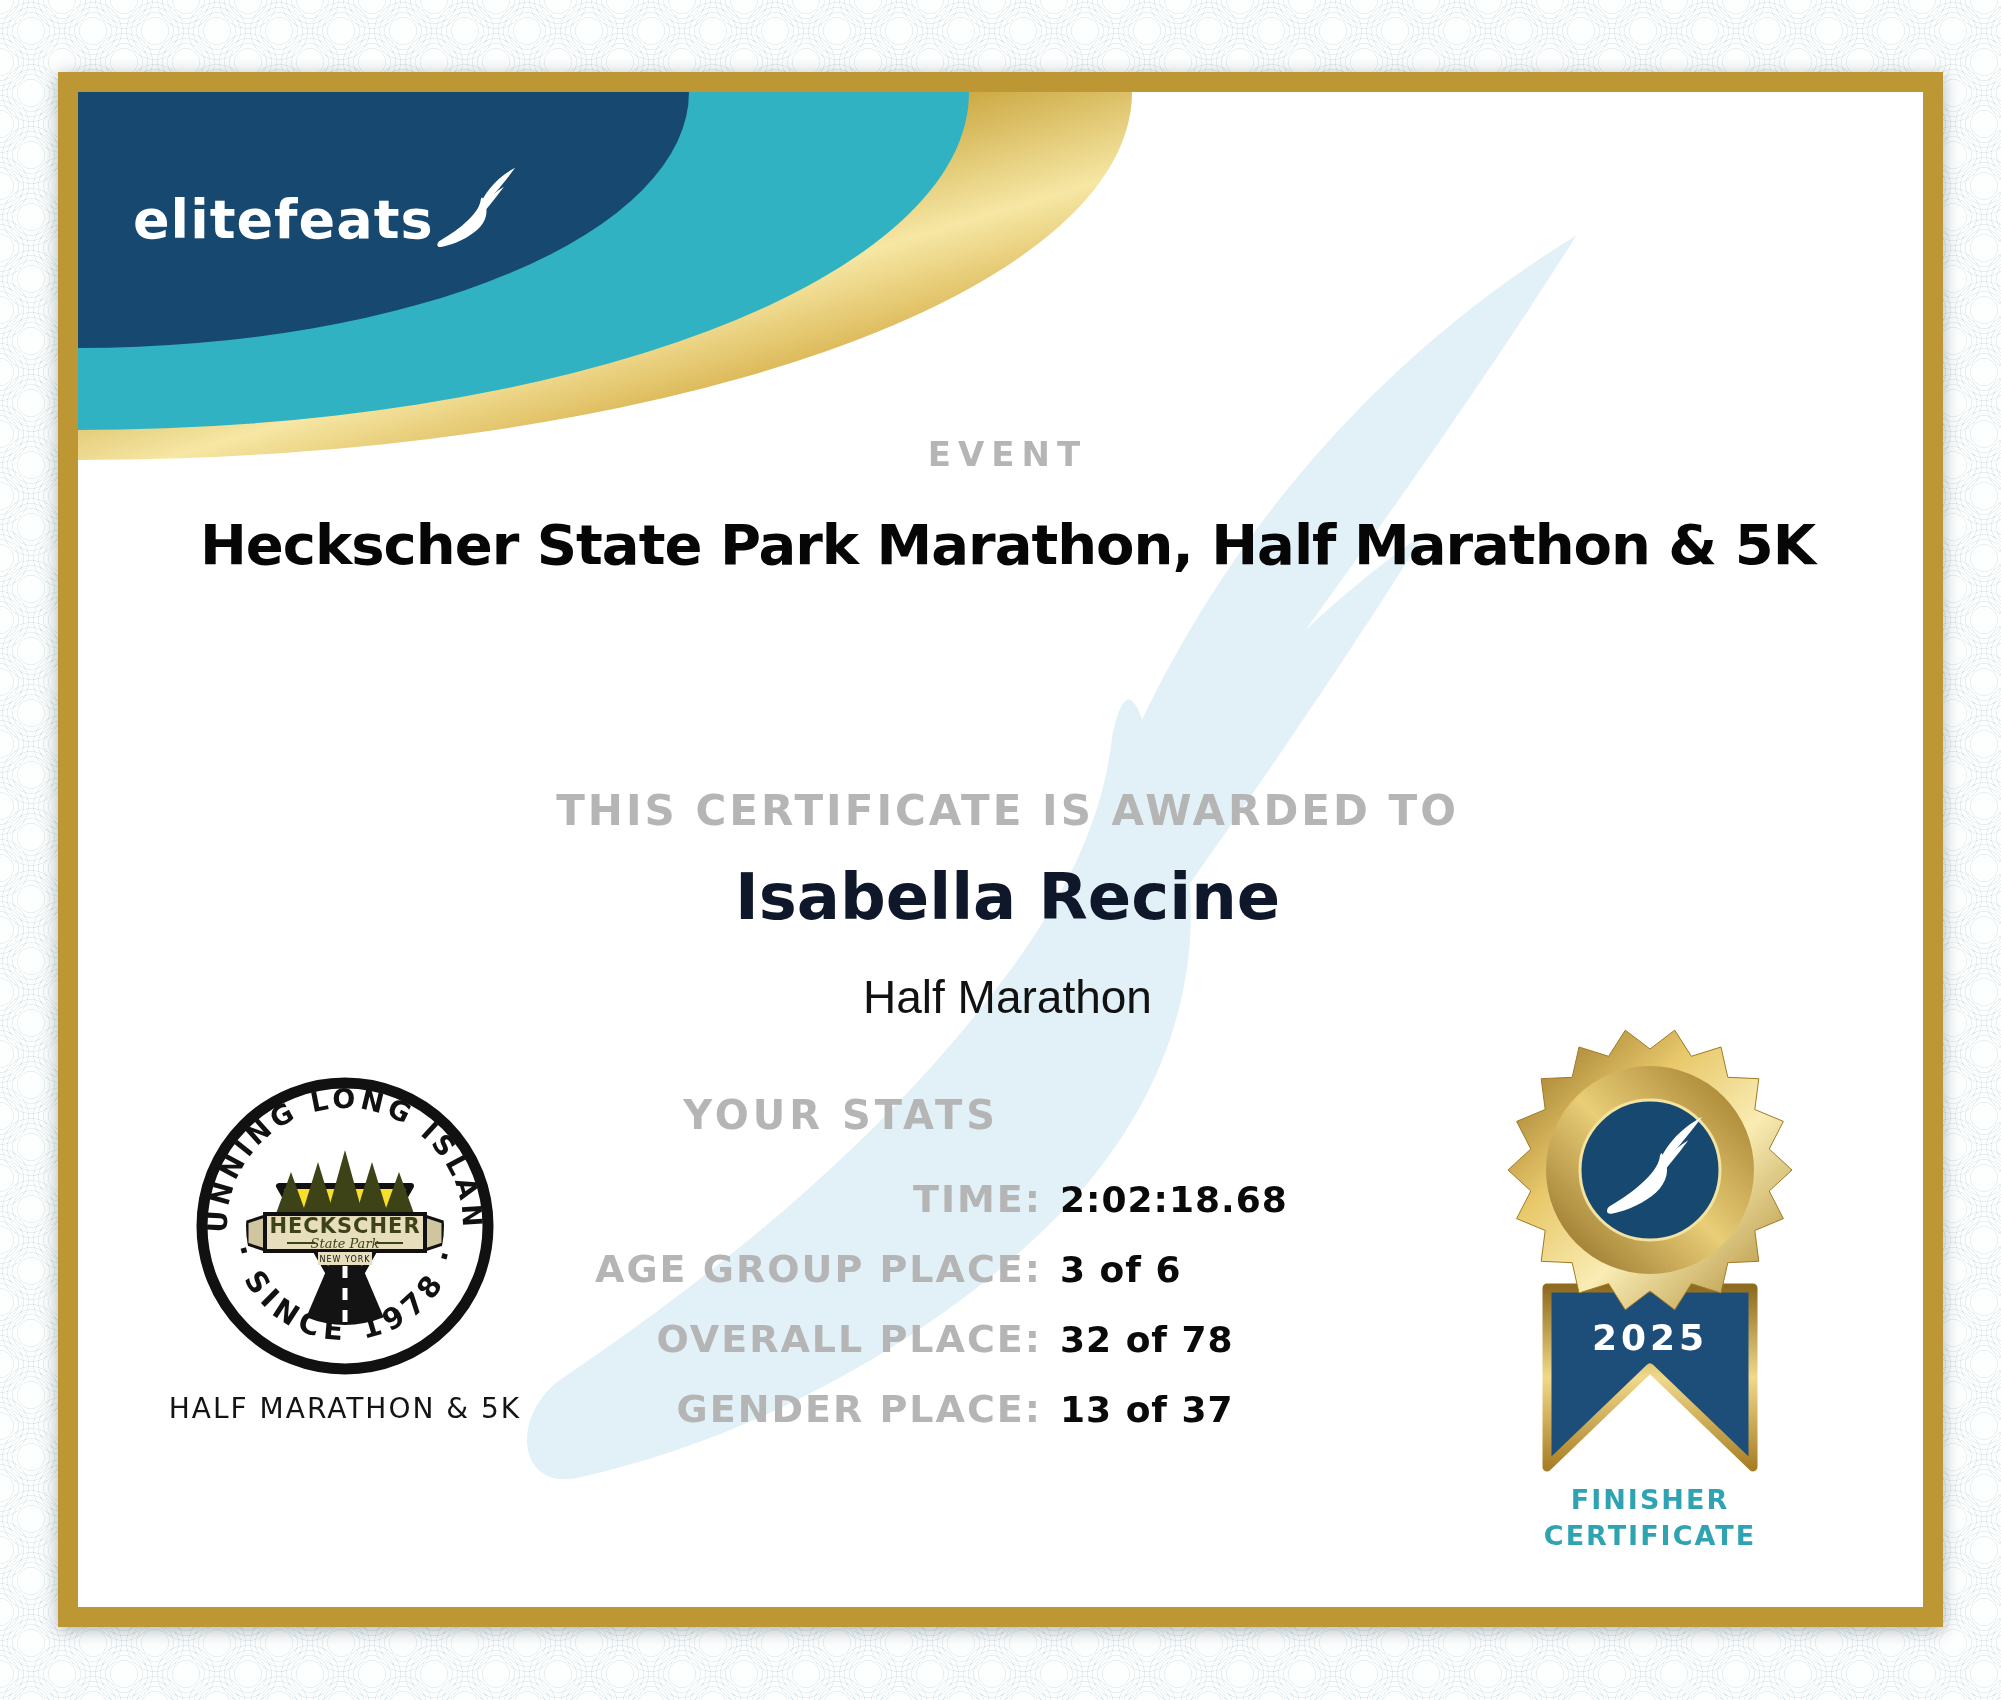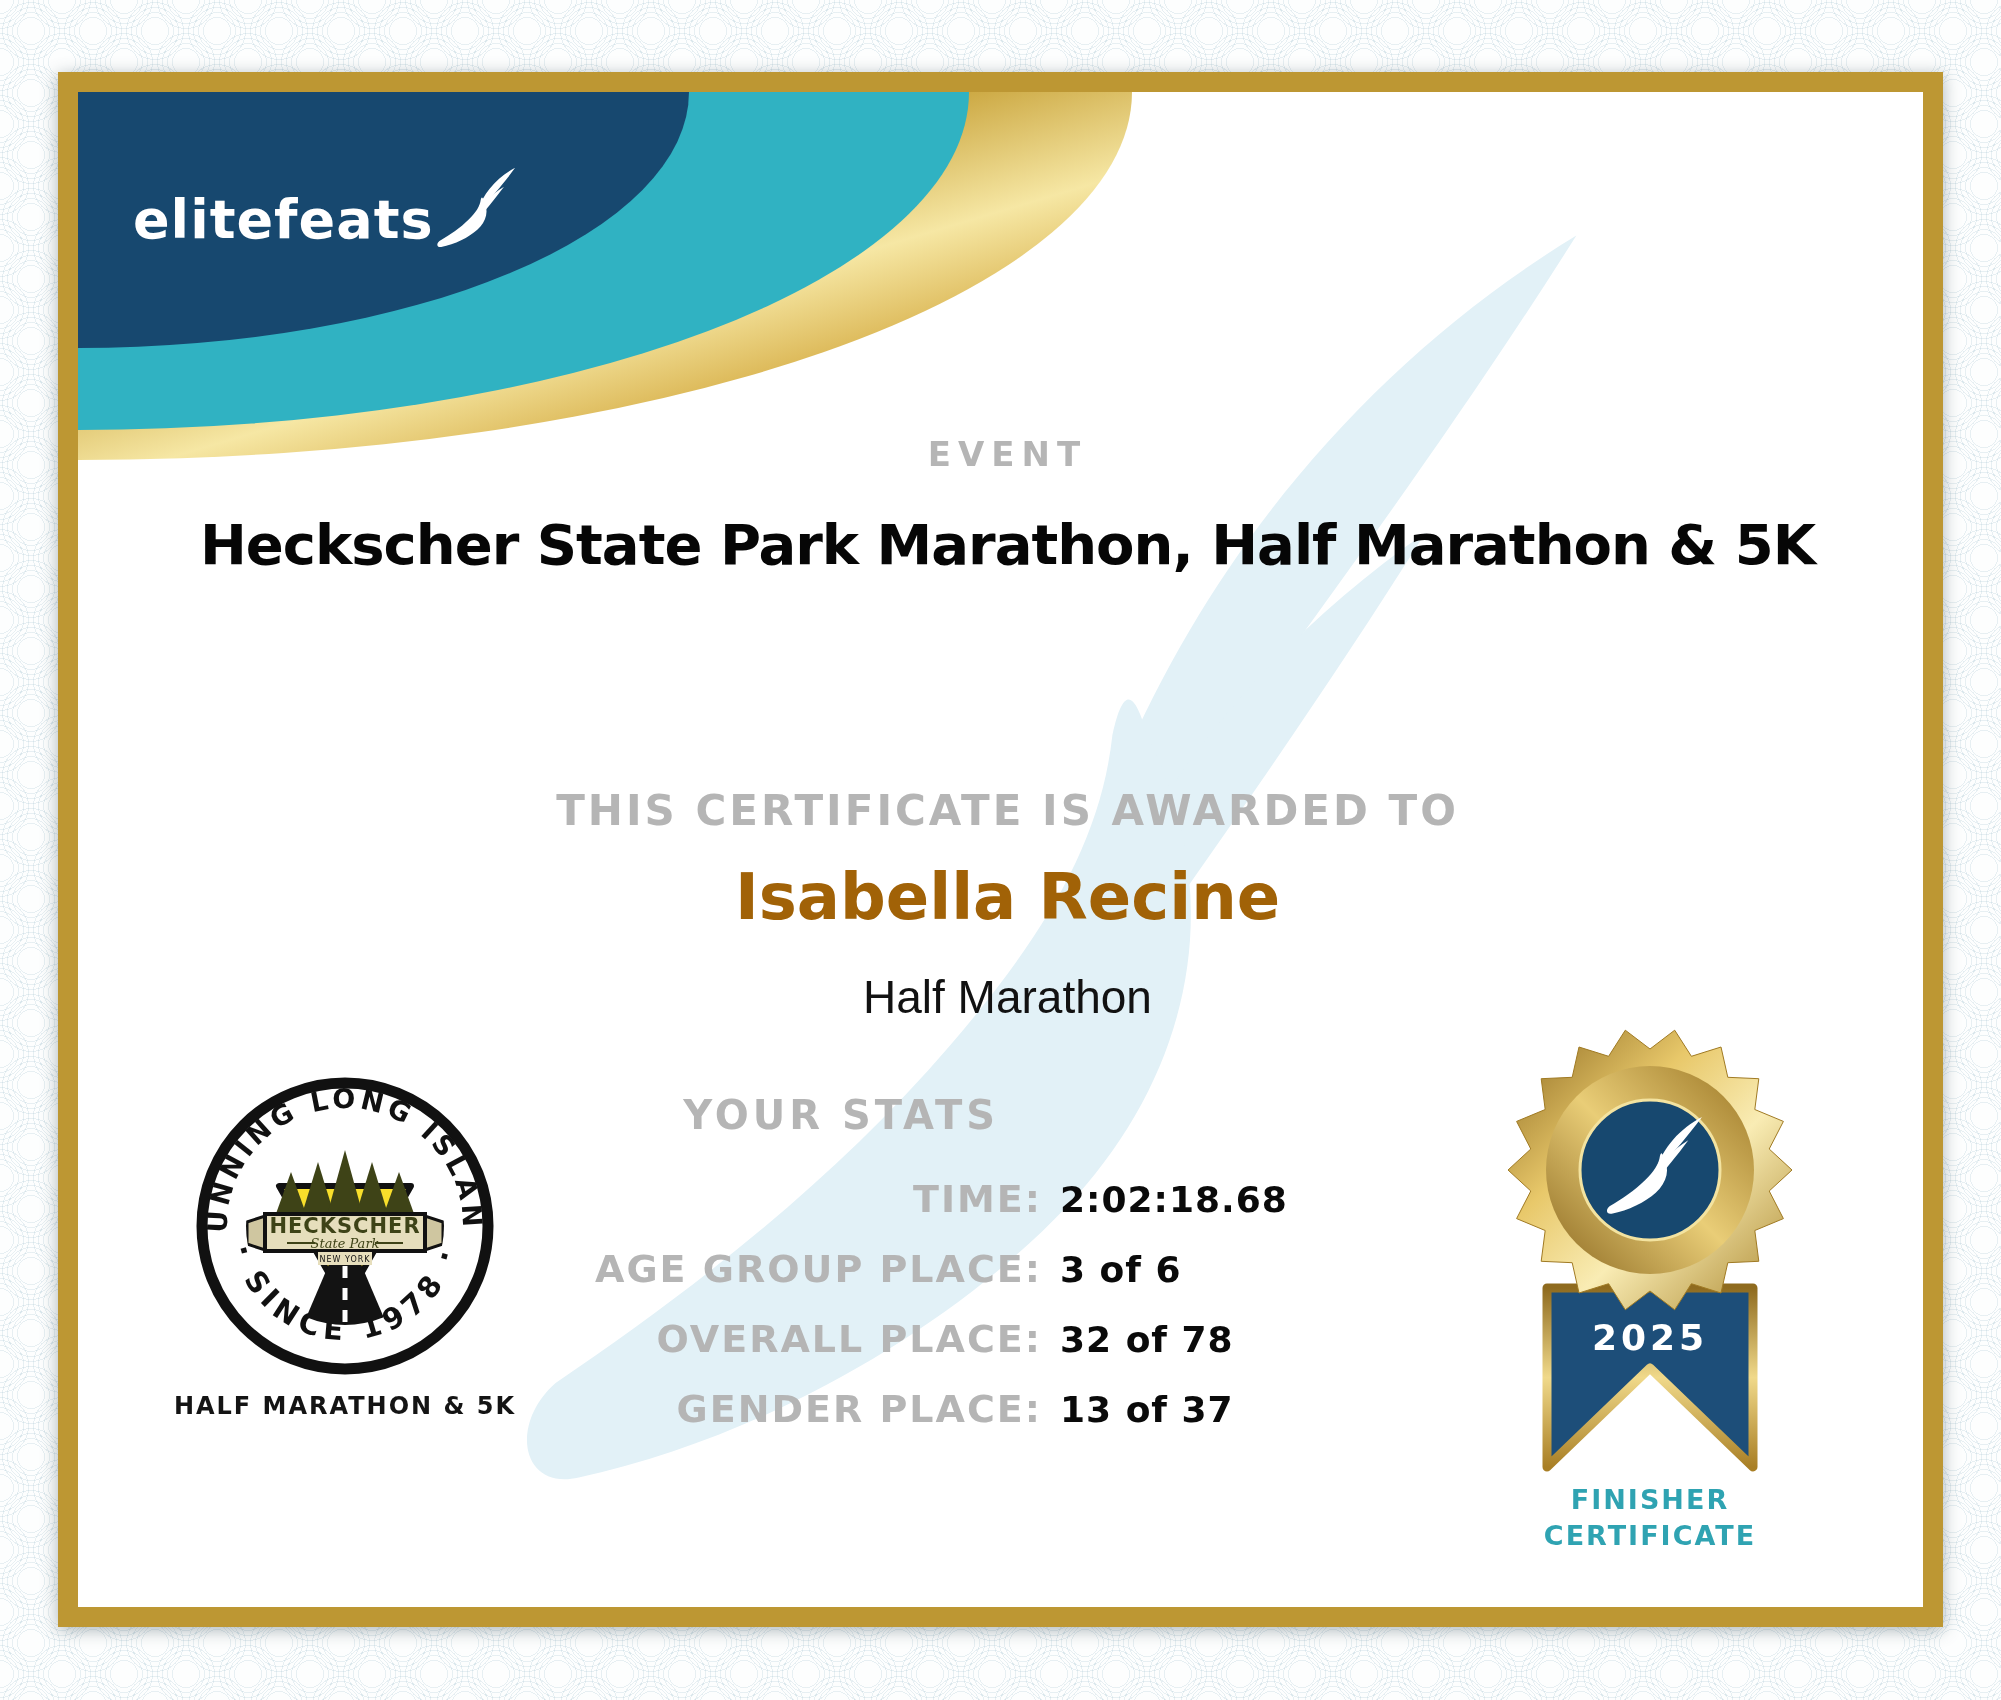--- a/index.html
+++ b/index.html
@@ -22,29 +22,29 @@
     position:absolute;left:58px;top:72px;width:1885px;height:1555px;
     box-sizing:border-box;border:20px solid #BD9733;background:#ffffff;
     box-shadow:0 3px 16px rgba(70,90,100,.45);
   }
   .abs{position:absolute;}
   .centered{left:0;width:1845px;text-align:center;padding-left:7px;}
   
   .kicker{font-weight:bold;color:#b5b5b5;letter-spacing:7px;font-size:34px;}
   .event-title{font-weight:bold;color:#060606;font-size:56px;letter-spacing:-1px;white-space:nowrap;}
   .award-heading{font-weight:bold;color:#b5b5b5;letter-spacing:3px;font-size:42px;}
-  .recipient{font-weight:bold;color:#a16207;font-size:64px;letter-spacing:0;}
+  .recipient{font-weight:bold;color:#0f172a;font-size:64px;letter-spacing:0;}
   .division{font-family:"Liberation Sans",sans-serif;color:#121212;font-size:46px;}
   .stats-heading{font-weight:bold;color:#b5b5b5;letter-spacing:4px;font-size:40px;}
   .stats{left:0;width:1845px;top:1085px;}
   .stat-row{display:flex;align-items:baseline;height:70px;}
   .stat-label{flex:0 0 921px;text-align:right;color:#b5b5b5;font-size:38px;letter-spacing:2px;font-weight:bold;padding-left:43px;}
   .stat-value{margin-left:18px;color:#0a0a0a;font-size:36px;font-weight:bold;letter-spacing:1px;}
   .badge-caption1{font-weight:bold;color:#141414;font-size:35px;letter-spacing:3px;}
-  .badge-caption2{font-weight:bold;color:#141414;font-size:24px;letter-spacing:2px;}
+  .badge-caption2{font-weight:normal;color:#141414;font-size:28px;letter-spacing:2px;}
   .medal-caption{color:#2FA3B2;font-weight:bold;font-size:27px;letter-spacing:2px;line-height:36px;text-align:center;}
   
   .brand{left:55px;top:96px;display:flex;align-items:flex-start;}
   .brand-text{color:#ffffff;font-weight:bold;font-size:54px;letter-spacing:1px;}
 </style>
 </head>
 <body>
 
 <div class="guilloche"></div>
 

